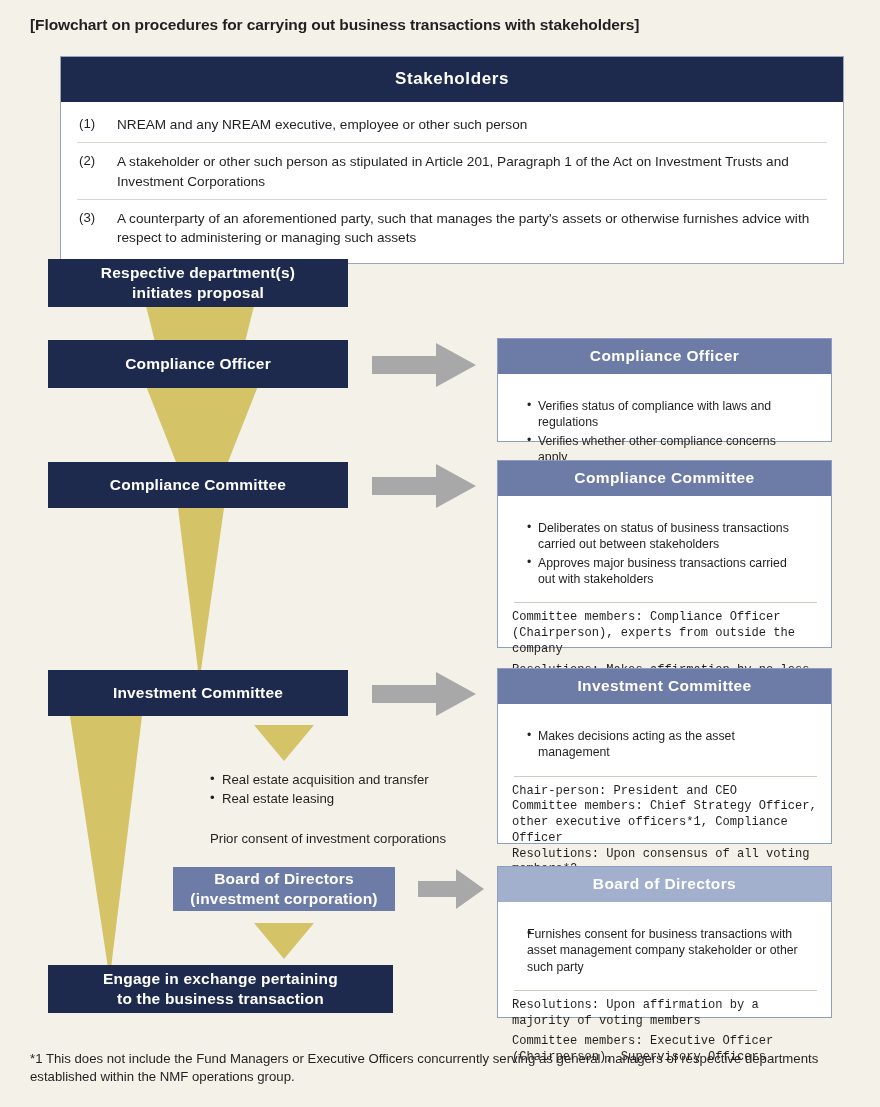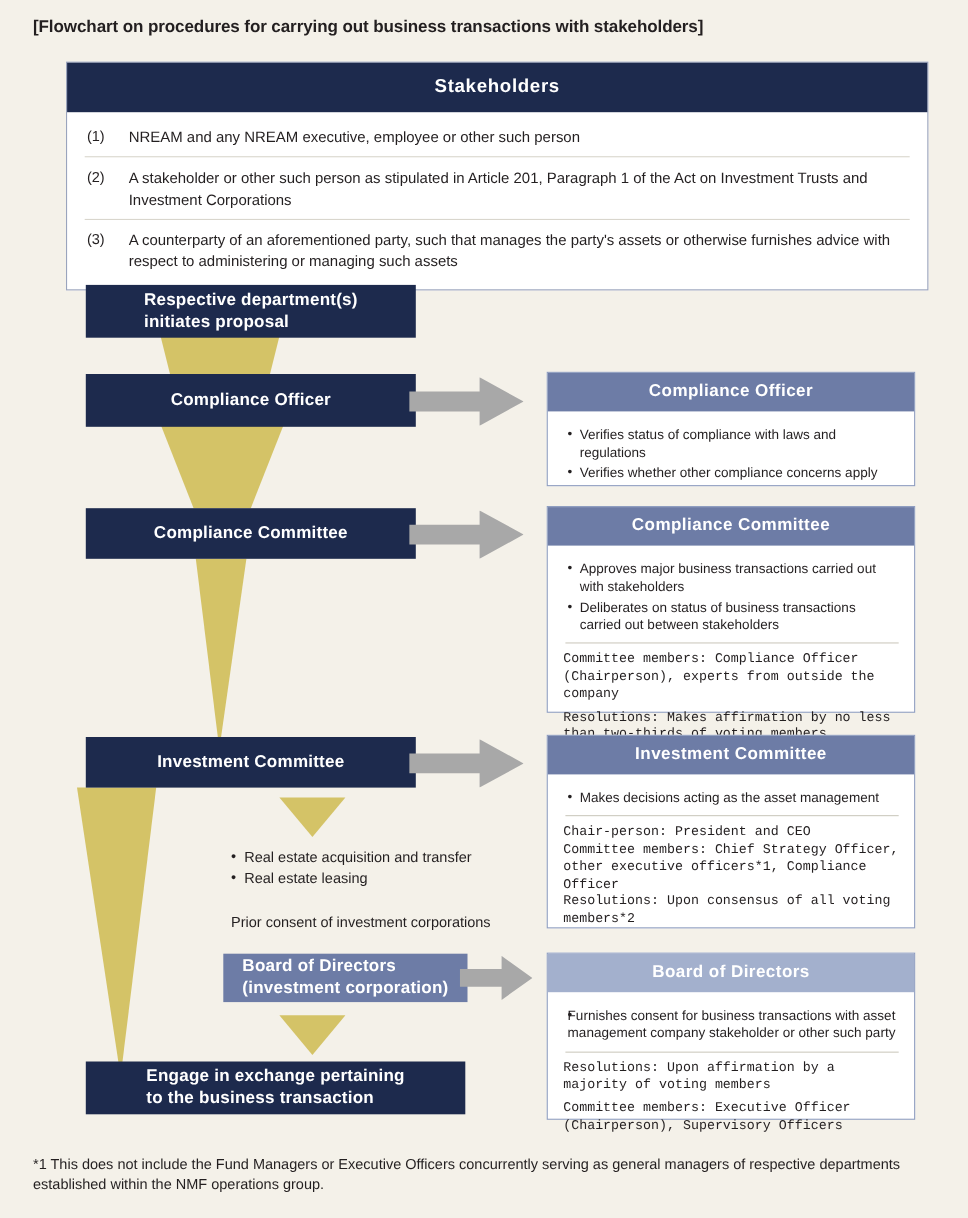--- a/index.html
+++ b/index.html
@@ -76,25 +76,25 @@
   }
 
   
   .lbox {
     position: absolute;
     box-sizing: border-box;
     color: #ffffff;
     display: flex;
     align-items: center;
     justify-content: center;
+    text-align: center;
     font-weight: bold;
     font-size: 15.5px;
     line-height: 1.28;
     letter-spacing: 0.2px;
-    margin-left: 30px;
   }
   .lbox.navy { background: #1d2a4d; }
   .lbox.slate { background: #6d7ca6; }
 
   
   .rpanel {
     position: absolute;
     box-sizing: border-box;
     background: #ffffff;
     border: 1px solid #8f9ec0;
@@ -109,21 +109,21 @@
   }
   .rpanel-header.mid { background: #6d7ca6; }
   .rpanel-header.light { background: #a3b0cd; }
   .rpanel-body {
     padding: 9px 12px 10px 14px;
     font-size: 12.3px;
     line-height: 1.33;
     color: #231f20;
   }
   .rpanel-body ul {
-    margin: 4px;
+    margin: 15px;
     padding: 0;
     list-style: none;
   }
   .rpanel-body li {
     position: relative;
     padding-left: 11px;
     margin-bottom: 2px;
   }
   .rpanel-body li::before {
     content: "\2022";
@@ -293,22 +293,22 @@
         <li>Verifies status of compliance with laws and regulations</li>
         <li>Verifies whether other compliance concerns apply</li>
       </ul>
     </div>
   </div>
 
   <div class="rpanel" style="left:497px; top:460px; width:335px; height:188px;">
     <div class="rpanel-header mid">Compliance Committee</div>
     <div class="rpanel-body">
       <ul>
+        <li>Deliberates on status of business transactions carried out between stakeholders</li>
         <li>Approves major business transactions carried out with stakeholders</li>
-        <li>Deliberates on status of business transactions carried out between stakeholders</li>
       </ul>
       <div class="rpanel-divider"></div>
       <div class="rpanel-note">Committee members: Compliance Officer (Chairperson), experts from outside the company</div>
       <div class="rpanel-note">Resolutions: Makes affirmation by no less than two-thirds of voting members</div>
     </div>
   </div>
 
   <div class="rpanel" style="left:497px; top:668px; width:335px; height:176px;">
     <div class="rpanel-header mid">Investment Committee</div>
     <div class="rpanel-body">

